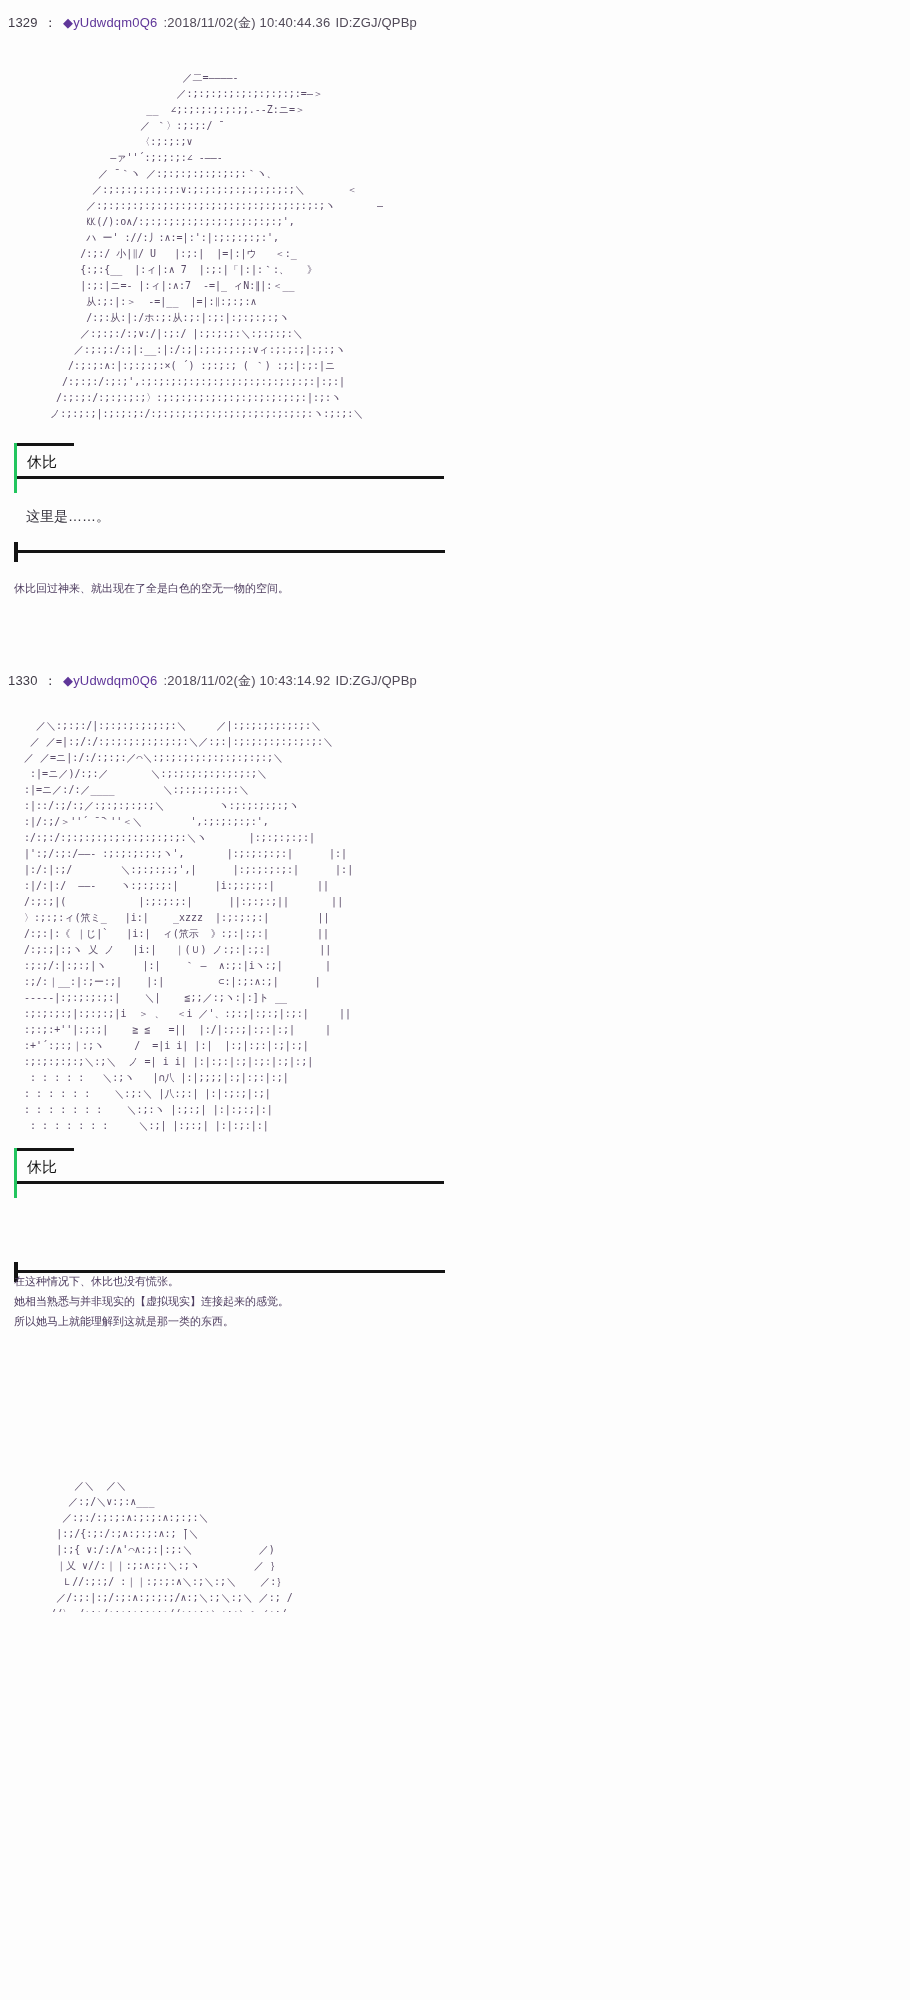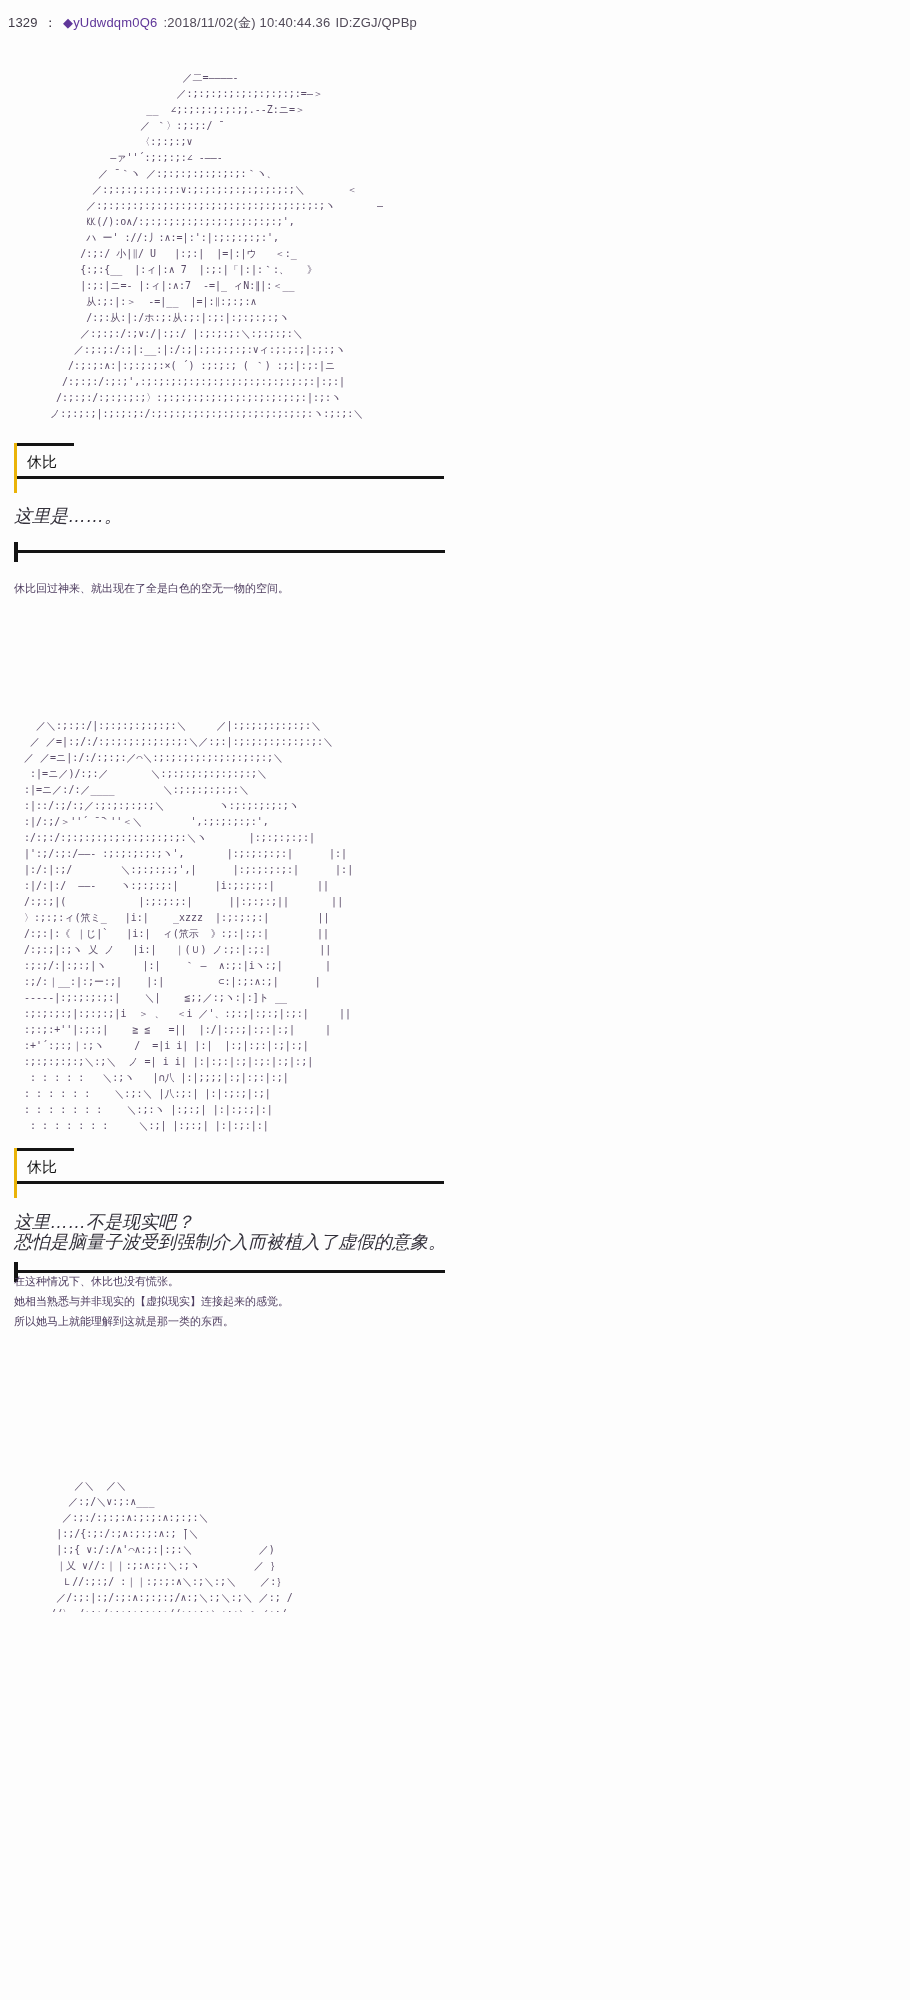--- a/index.html
+++ b/index.html
@@ -6,25 +6,25 @@
   .page{position:relative;width:910px;height:1612px;background:#fdfdfd;overflow:hidden;
         font-family:"Liberation Sans",sans-serif;}
   .post-header{position:absolute;left:8px;font-size:13px;color:#49434f;letter-spacing:0.2px;white-space:nowrap;}
   .post-header .num{color:#3f3a46;}
   .post-header .colon{margin:0 6px;color:#3f3a46;}
   .post-header .trip{color:#5f3699;margin-right:6px;}
   .post-header .dt{color:#514a58;margin-right:5px;}
   .post-header .pid{color:#514a58;}
   .aa{position:absolute;font-family:"DejaVu Sans Mono",monospace;font-size:10px;line-height:16px;
       color:#5a4b68;white-space:pre;}
-  .speech-box{position:absolute;left:14px;width:427px;height:50px;border-left:3px solid #eab308;}
+  .speech-box{position:absolute;left:14px;width:427px;height:50px;border-left:3px solid #22c55e;}
   .speech-box .cap{position:absolute;top:0;left:0;width:57px;height:0;border-top:3px solid #141414;}
   .speech-box .nm{position:absolute;top:10px;left:10px;font-size:15px;color:#141414;}
   .speech-box .ln{position:absolute;top:33px;left:0;width:100%;height:0;border-top:3px solid #141414;}
-  .dlg{position:absolute;left:14px;font-size:18px;line-height:20px;color:#33303a;white-space:pre-line;font-style:italic;}
+  .dlg{position:absolute;left:26px;font-size:14px;line-height:20px;color:#33303a;white-space:pre-line;}
   .sep{position:absolute;left:14px;width:427px;height:20px;border-left:4px solid #141414;}
   .sep .ln{position:absolute;top:8px;left:0;width:100%;height:0;border-top:3px solid #141414;}
   .narr{position:absolute;left:14px;font-size:11px;line-height:20px;color:#4e3d5f;white-space:pre-line;}
 </style>
 </head>
 <body>
 
 <div class="page">
 
   <div class="post-header" style="top:14px">
@@ -56,20 +56,23 @@
     <div class="cap"></div>
     <div class="nm">休比</div>
     <div class="ln"></div>
   </div>
   <div class="dlg" style="top:506px">这里是……。</div>
   <div class="sep" style="top:542px">
     <div class="ln"></div>
   </div>
   <div class="narr" style="top:578px">休比回过神来、就出现在了全是白色的空无一物的空间。</div>
 
+  <div class="post-header" style="top:672px">
+    <span class="num">1330</span><span class="colon">：</span><span class="trip">◆yUdwdqm0Q6</span><span class="dt">:2018/11/02(金) 10:43:14.92</span><span class="pid">ID:ZGJ/QPBp</span>
+  </div>
   <pre class="aa" style="top:708px;left:6px">     ／＼:;:;:/|:;:;:;:;:;:;:＼     ／|:;:;:;:;:;:;:＼
     ／ ／=|:;/:/:;:;:;:;:;:;:;:＼／:;:|:;:;:;:;:;:;:;:＼
    ／ ／=ニ|:/:/:;:;:／⌒＼:;:;:;:;:;:;:;:;:;:;＼
     :|=ニ／)/:;:／       ＼:;:;:;:;:;:;:;:;＼
    :|=ニ／:/:／____        ＼:;:;:;:;:;:＼
    :|::/:;/:;／:;:;:;:;:;＼         ヽ:;:;:;:;:;ヽ
    :|/:;/＞''´ ̄ ̄｀''＜＼        ',:;:;:;:;:',
    :/:;:/:;:;:;:;:;:;:;:;:;:;:＼ヽ       |:;:;:;:;:|
    |':;/:;:/――- :;:;:;:;:;ヽ',       |:;:;:;:;:|      |:|
    |:/:|:;/        ＼:;:;:;:;',|      |:;:;:;:;:|      |:|
@@ -87,22 +90,20 @@
    :;:;:;:;:;＼:;＼  ノ =| i i| |:|:;:|:;|:;:|:;|:;|
     : : : : :   ＼:;ヽ   |∩八 |:|;;;;|:;|:;:|:;|
    : : : : : :    ＼:;:＼ |八:;:| |:|:;:;|:;|
    : : : : : : :    ＼:;:ヽ |:;:;| |:|:;:;|:|
     : : : : : : :     ＼:;| |:;:;| |:|:;:|:|</pre>
   <div class="speech-box" style="top:1148px">
     <div class="cap"></div>
     <div class="nm">休比</div>
     <div class="ln"></div>
   </div>
-  <div class="dlg" style="top:1212px">这里……不是现实吧？
-恐怕是脑量子波受到强制介入而被植入了虚假的意象。</div>
   <div class="sep" style="top:1262px">
     <div class="ln"></div>
   </div>
   <div class="narr" style="top:1271px">在这种情况下、休比也没有慌张。
 她相当熟悉与并非现实的【虚拟现实】连接起来的感觉。
 所以她马上就能理解到这就是那一类的东西。</div>
 
   <pre class="aa" style="top:1468px;left:14px">          ／＼  ／＼
          ／:;/＼∨:;:∧___
         ／:;:/:;:;:∧:;:;:∧:;:;:＼

